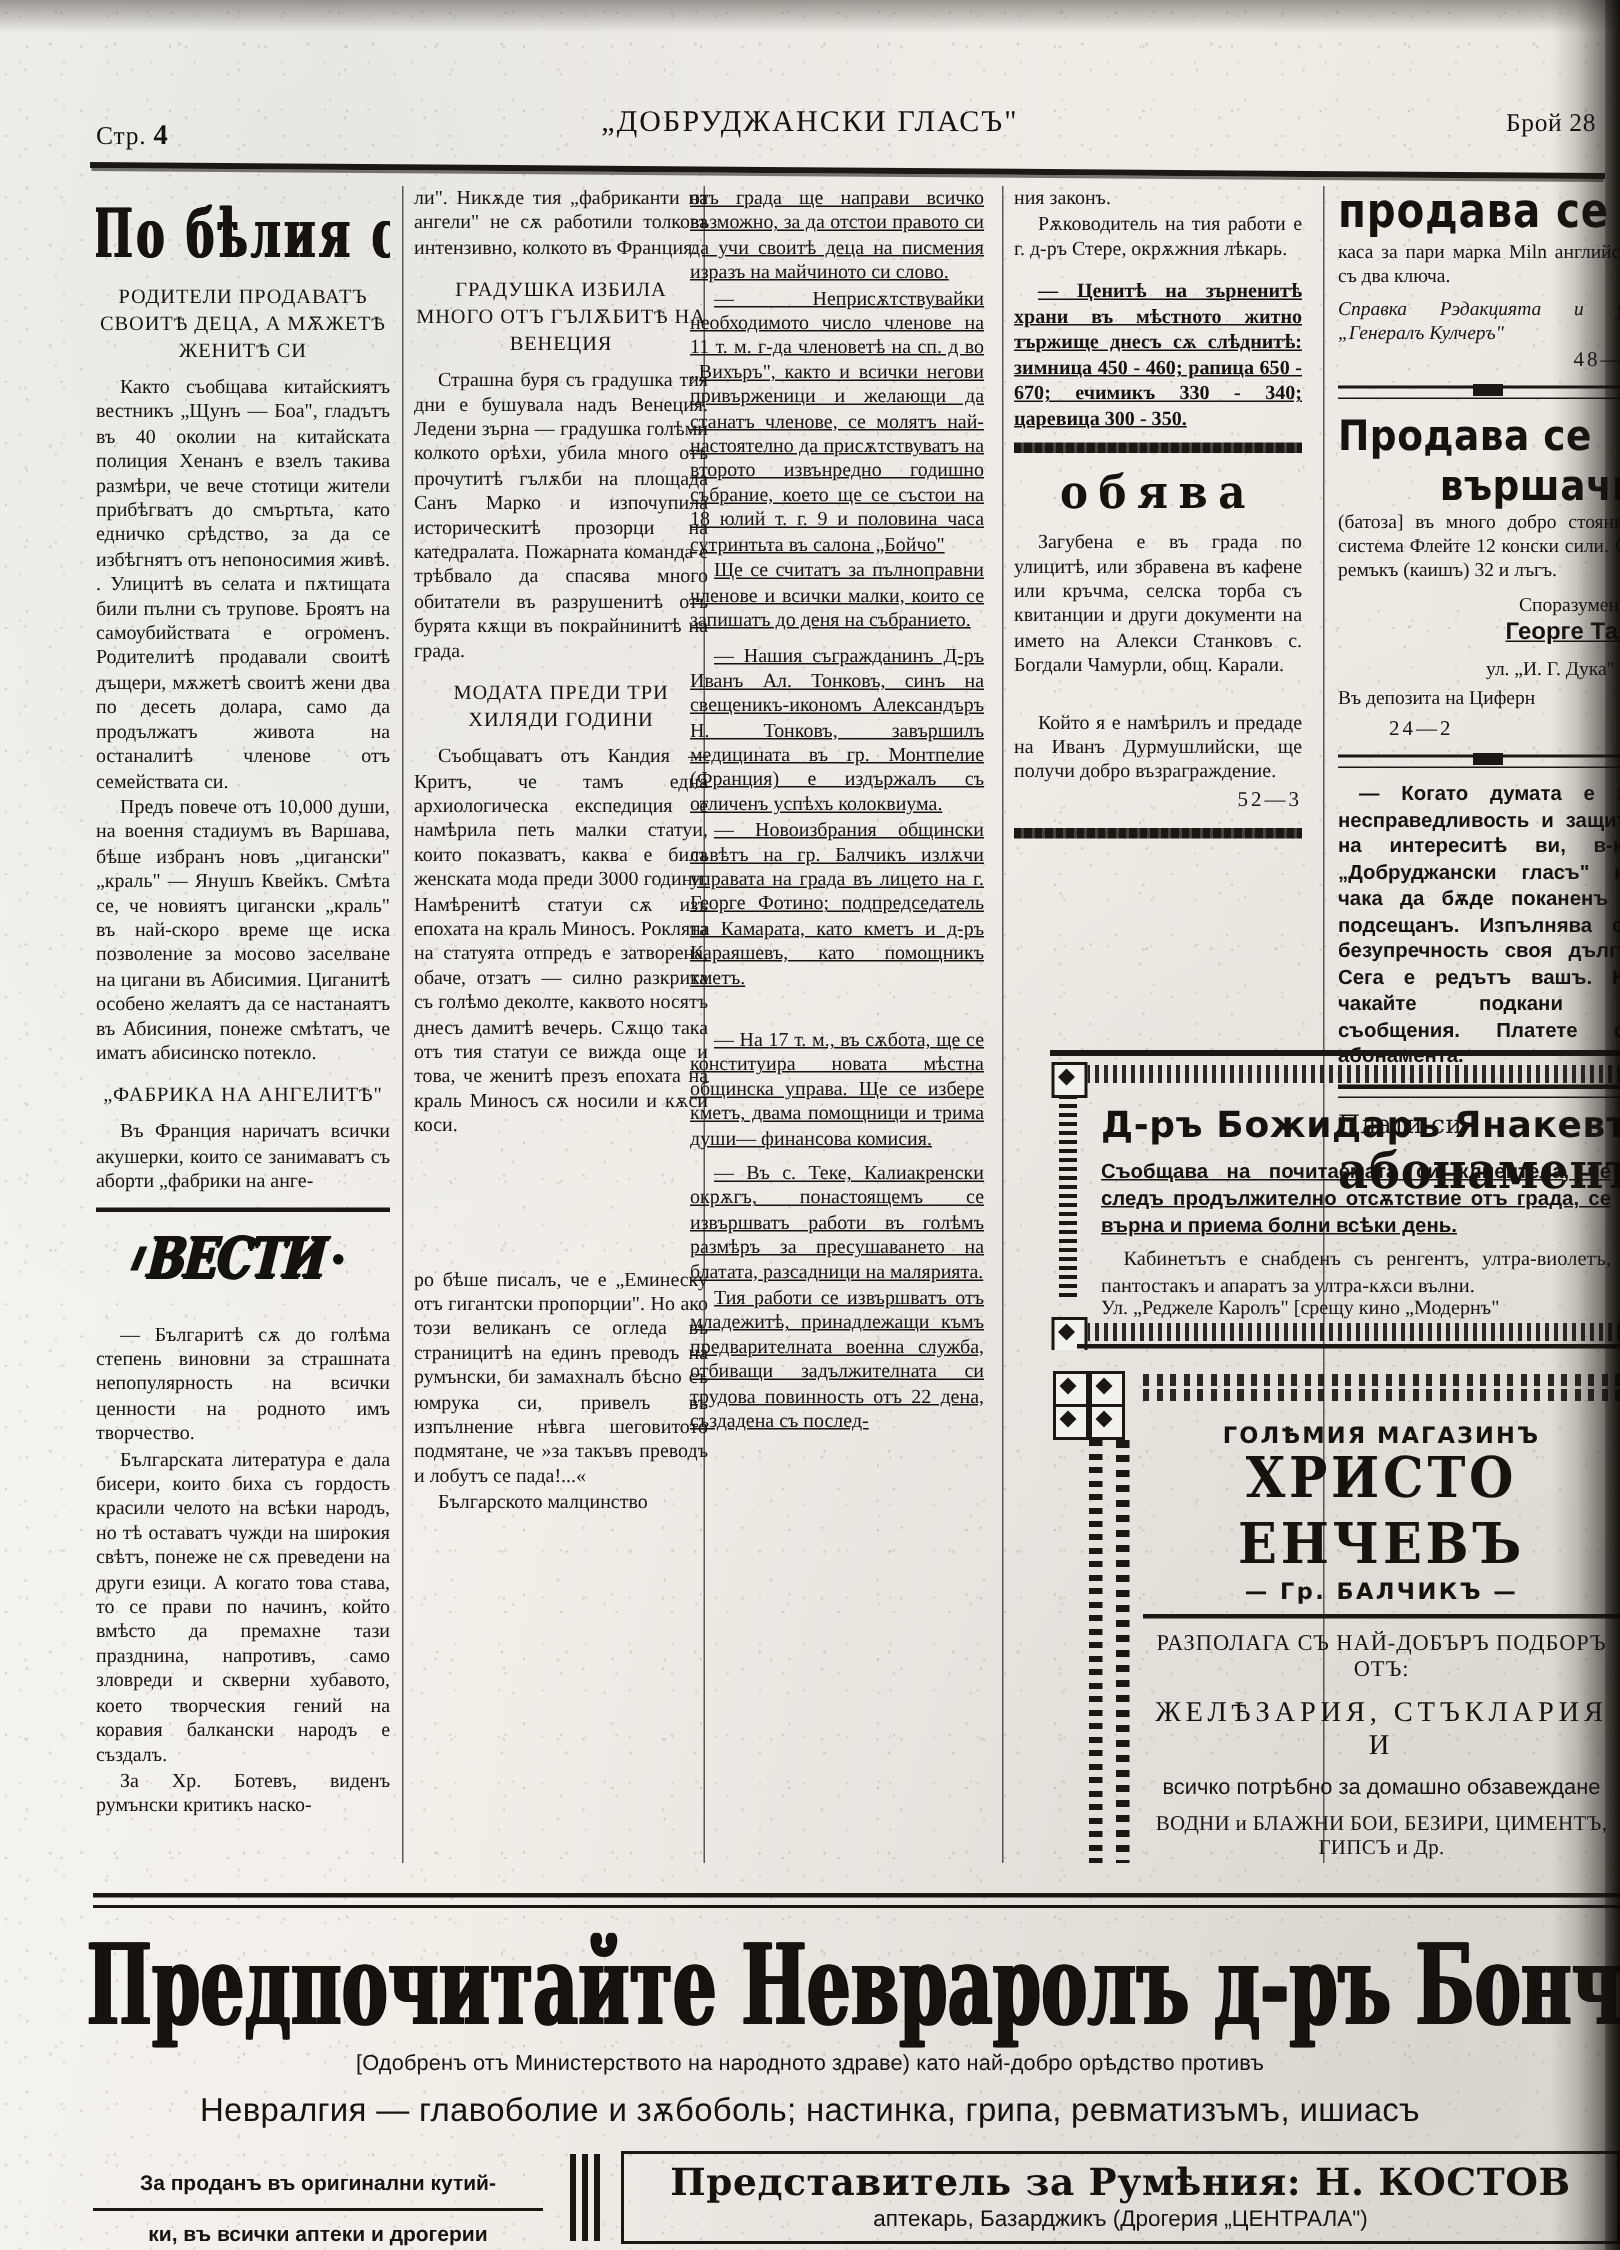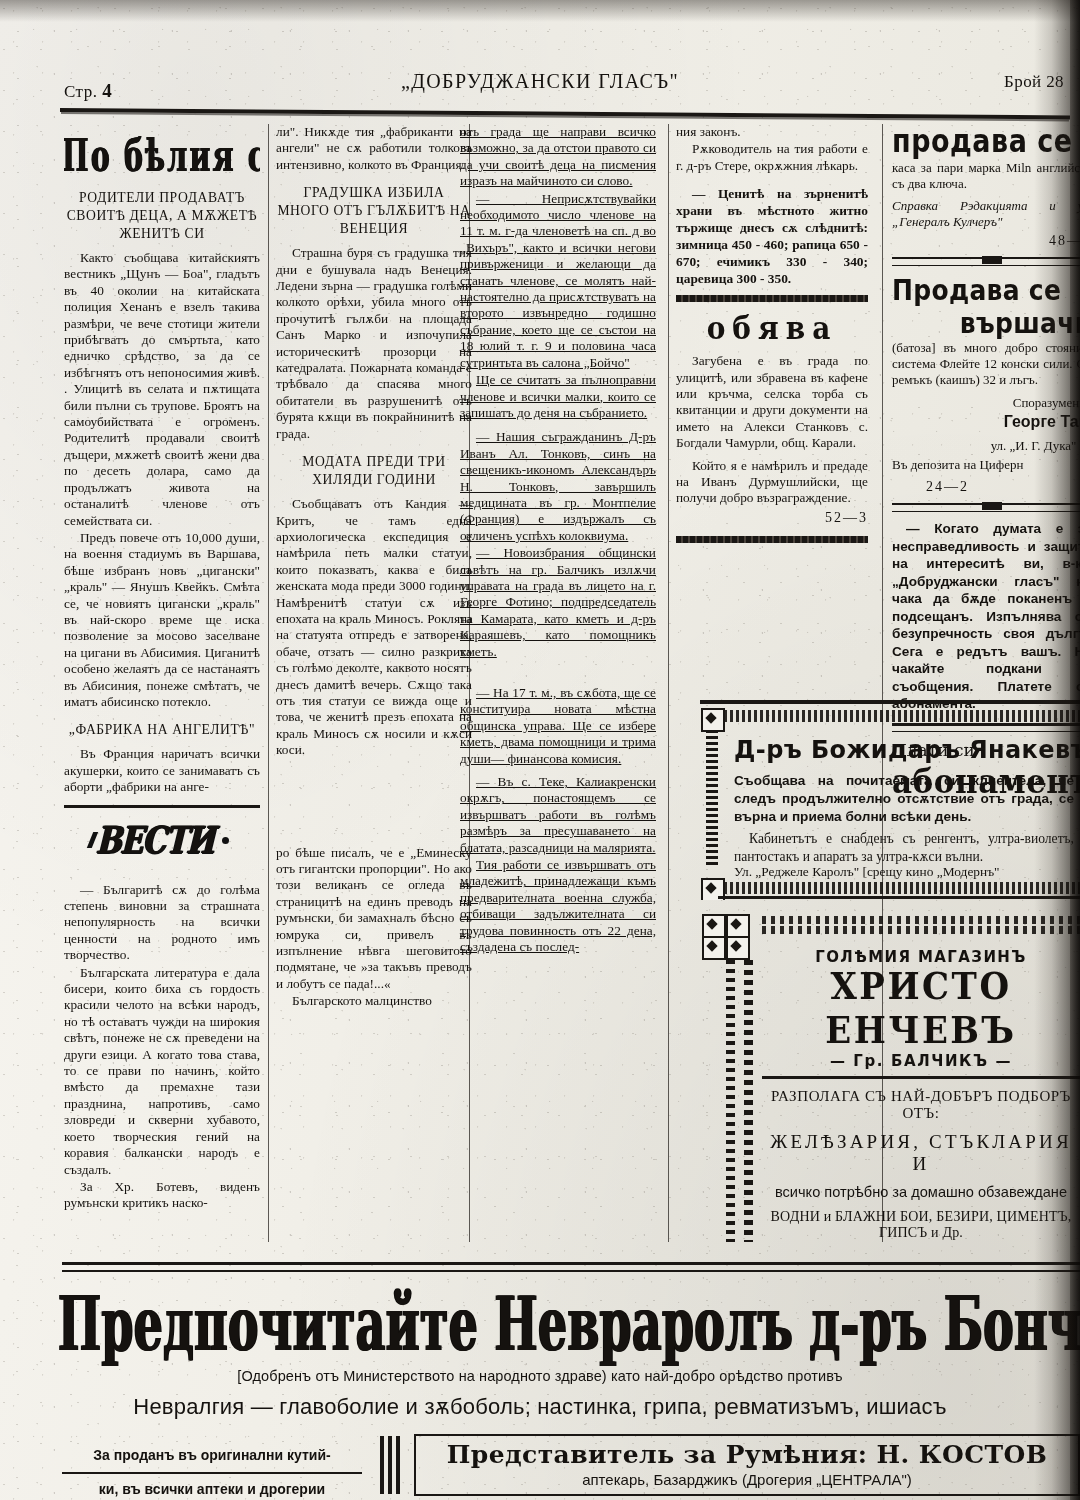--- a/index.html
+++ b/index.html
@@ -132,21 +132,21 @@
     transform:scaleY(1.18);transform-origin:left top;margin-bottom:6px;
   }
   .ad-sm{font-size:13px;line-height:16px;text-align:justify;margin:0;}
   .ad-it{font-style:italic;}
   .ad-right{text-align:right;}
   .ad-head-2{
     font-family:"DejaVu Sans",sans-serif;font-weight:700;font-size:25px;line-height:30px;
     letter-spacing:.3px;transform:scaleY(1.12);transform-origin:left top;
   }
   .ad-head-2 .l2{display:block;text-align:right;}
-  .bold-s{font-family:"Liberation Sans",sans-serif;font-weight:700;}
+  .bold-s{font-family:"Liberation Sans",sans-serif;font-weight:700;text-decoration:underline;}
   .ornament-rule{
     height:6px;margin:8px 0;position:relative;
     border-top:2px solid #1a1714;border-bottom:1px solid #1a1714;
   }
   .ornament-rule::after{
     content:"";position:absolute;left:50%;top:-3px;margin-left:-10px;
     width:20px;height:8px;background:#1a1714;
   }
 
   
@@ -319,21 +319,21 @@
       <p class="body nonind">ния законъ.</p>
       <p class="body">Рѫководитель на тия работи е г. д-ръ Стере, окрѫжния лѣкарь.</p>
       <p class="body bold-s" style="margin-top:11px;font-size:13.4px;line-height:17px">— Ценитѣ на зърненитѣ храни въ мѣстното житно тържище днесъ сѫ слѣднитѣ: зимница 450 - 460; рапица 650 - 670; ечимикъ 330 - 340; царевица 300 - 350.</p>
 
       <div style="height:8px"></div>
       <div class="box-rule-top"></div>
 
       <div>
         <div class="obyava-title">обява</div>
         <p class="body">Загубена е въ града по улицитѣ, или збравена въ кафене или кръчма, селска торба съ квитанции и други документи на името на Алекси Станковъ с. Богдали Чамурли, общ. Карали.</p>
-        <p class="body" style="margin-top:6px">Който я е намѣрилъ и предаде на Иванъ Дурмушлийски, ще получи добро възраграждение.</p>
+        <p class="body" style="margin-top:22px">Който я е намѣрилъ и предаде на Иванъ Дурмушлийски, ще получи добро възраграждение.</p>
         <div class="right-num">52—3</div>
       </div>
 
       <div style="height:10px"></div>
       <div class="box-rule-top"></div>
     </div>
 
     <div class="col c5 clip">
       <div>
         <div class="ad-head-1">продава се</div>

